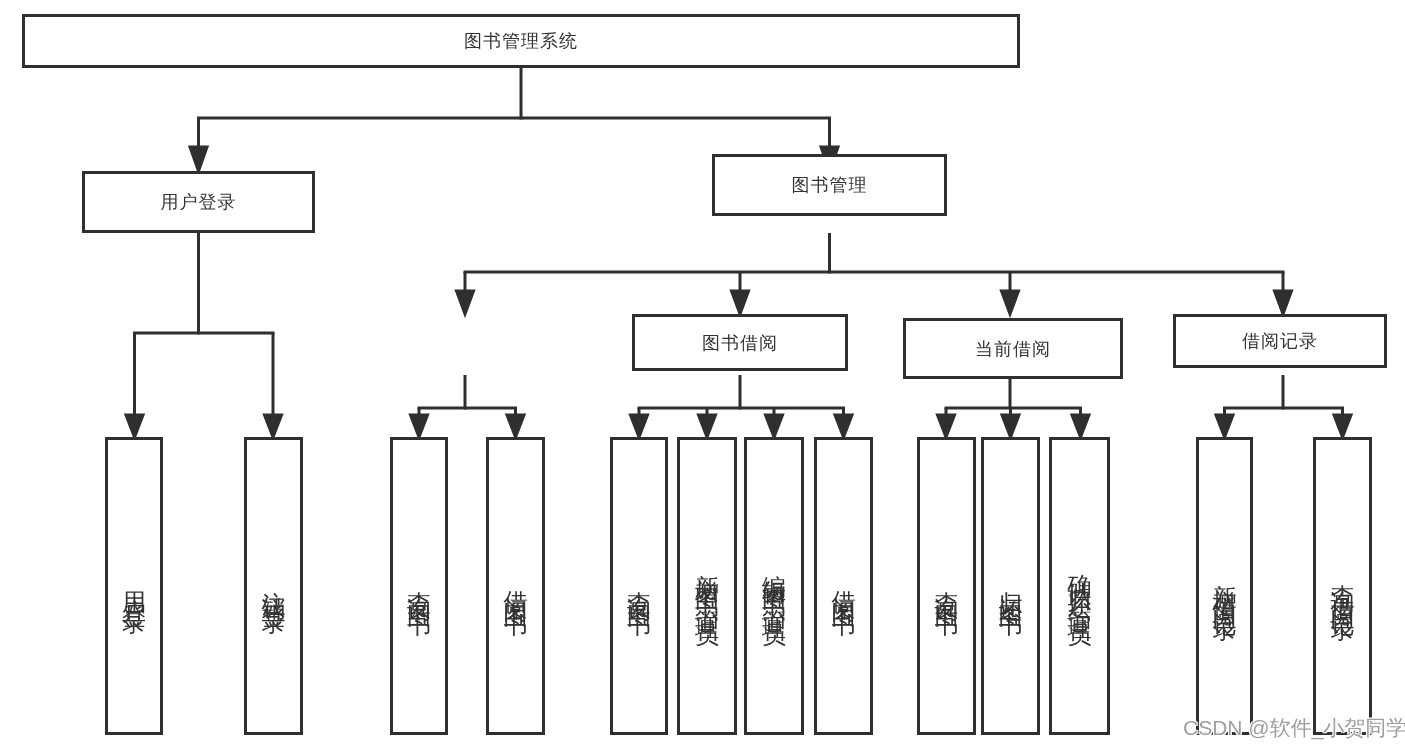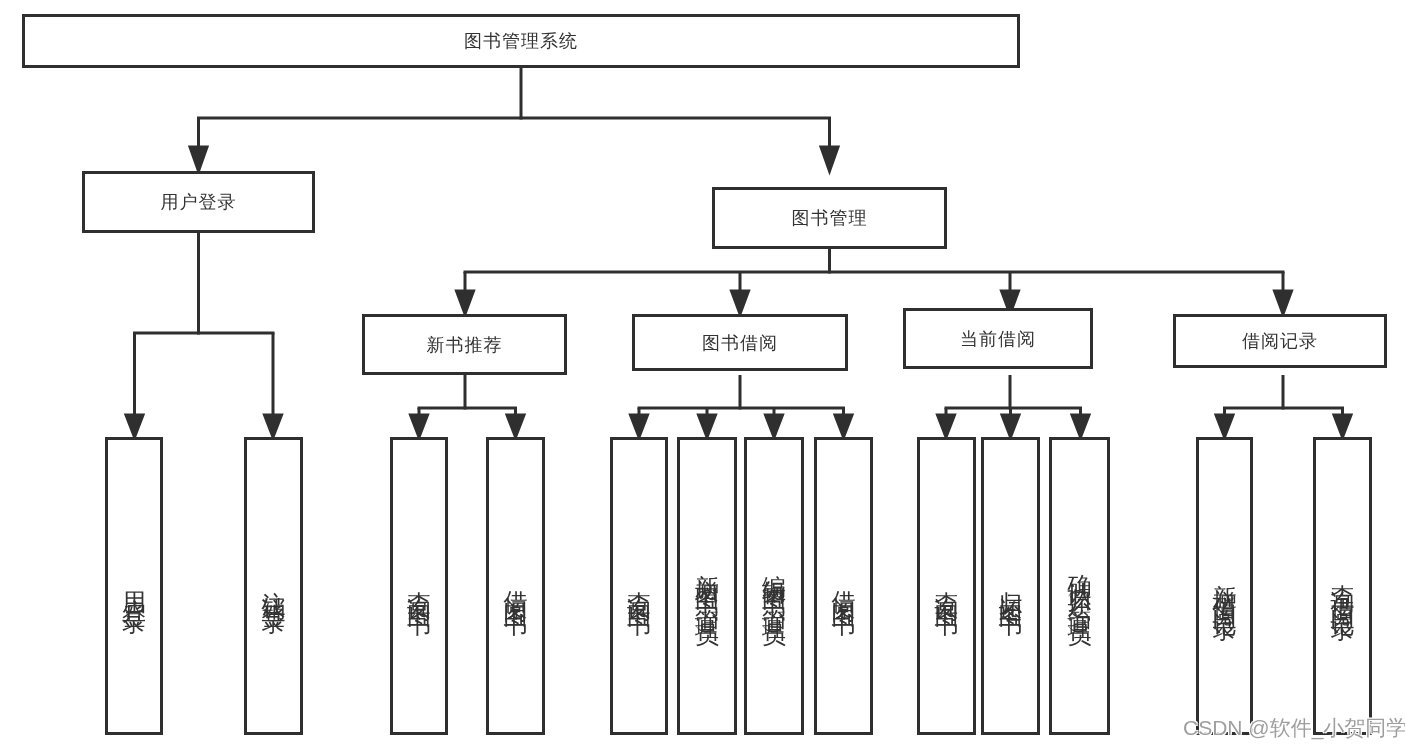--- a/index.html
+++ b/index.html
@@ -111,25 +111,24 @@
       <line x1="1224.5" y1="408" x2="1224.5" y2="417"></line>
       <polygon points="1216,415 1233,415 1224.5,437"></polygon>
       <line x1="1342.5" y1="408" x2="1342.5" y2="417"></line>
       <polygon points="1334,415 1351,415 1342.5,437"></polygon>
     </g>
   </svg>
 
   <div class="box hbox" style="left:22px;top:14px;width:998px;height:54px">图书管理系统</div>
 
   <div class="box hbox" style="left:82px;top:171px;width:233px;height:62px">用户登录</div>
-  <div class="box hbox" style="left:712px;top:187px;width:235px;height:62px">图书管理</div>
+  <div class="box hbox" style="left:712px;top:154px;width:235px;height:62px">图书管理</div>
 
-  <div class="box hbox" style="left:362px;top:314px;width:205px;height:61px">新书推荐</div>
   <div class="box hbox" style="left:632px;top:314px;width:216px;height:57px">图书借阅</div>
-  <div class="box hbox" style="left:903px;top:308px;width:190px;height:61px">当前借阅</div>
+  <div class="box hbox" style="left:903px;top:318px;width:220px;height:61px">当前借阅</div>
   <div class="box hbox" style="left:1173px;top:314px;width:214px;height:54px">借阅记录</div>
 
   <div class="box vbox" style="left:105px;top:437px;width:58px;height:298px">用户登录</div>
   <div class="box vbox" style="left:244px;top:437px;width:59px;height:298px">注销登录</div>
 
   <div class="box vbox" style="left:390px;top:437px;width:58px;height:298px">查询图书</div>
   <div class="box vbox" style="left:486px;top:437px;width:59px;height:298px">借阅图书</div>
 
   <div class="box vbox" style="left:610px;top:437px;width:58px;height:298px">查询图书</div>
   <div class="box vbox" style="left:677px;top:437px;width:60px;height:298px">新增图书（管理员）</div>

